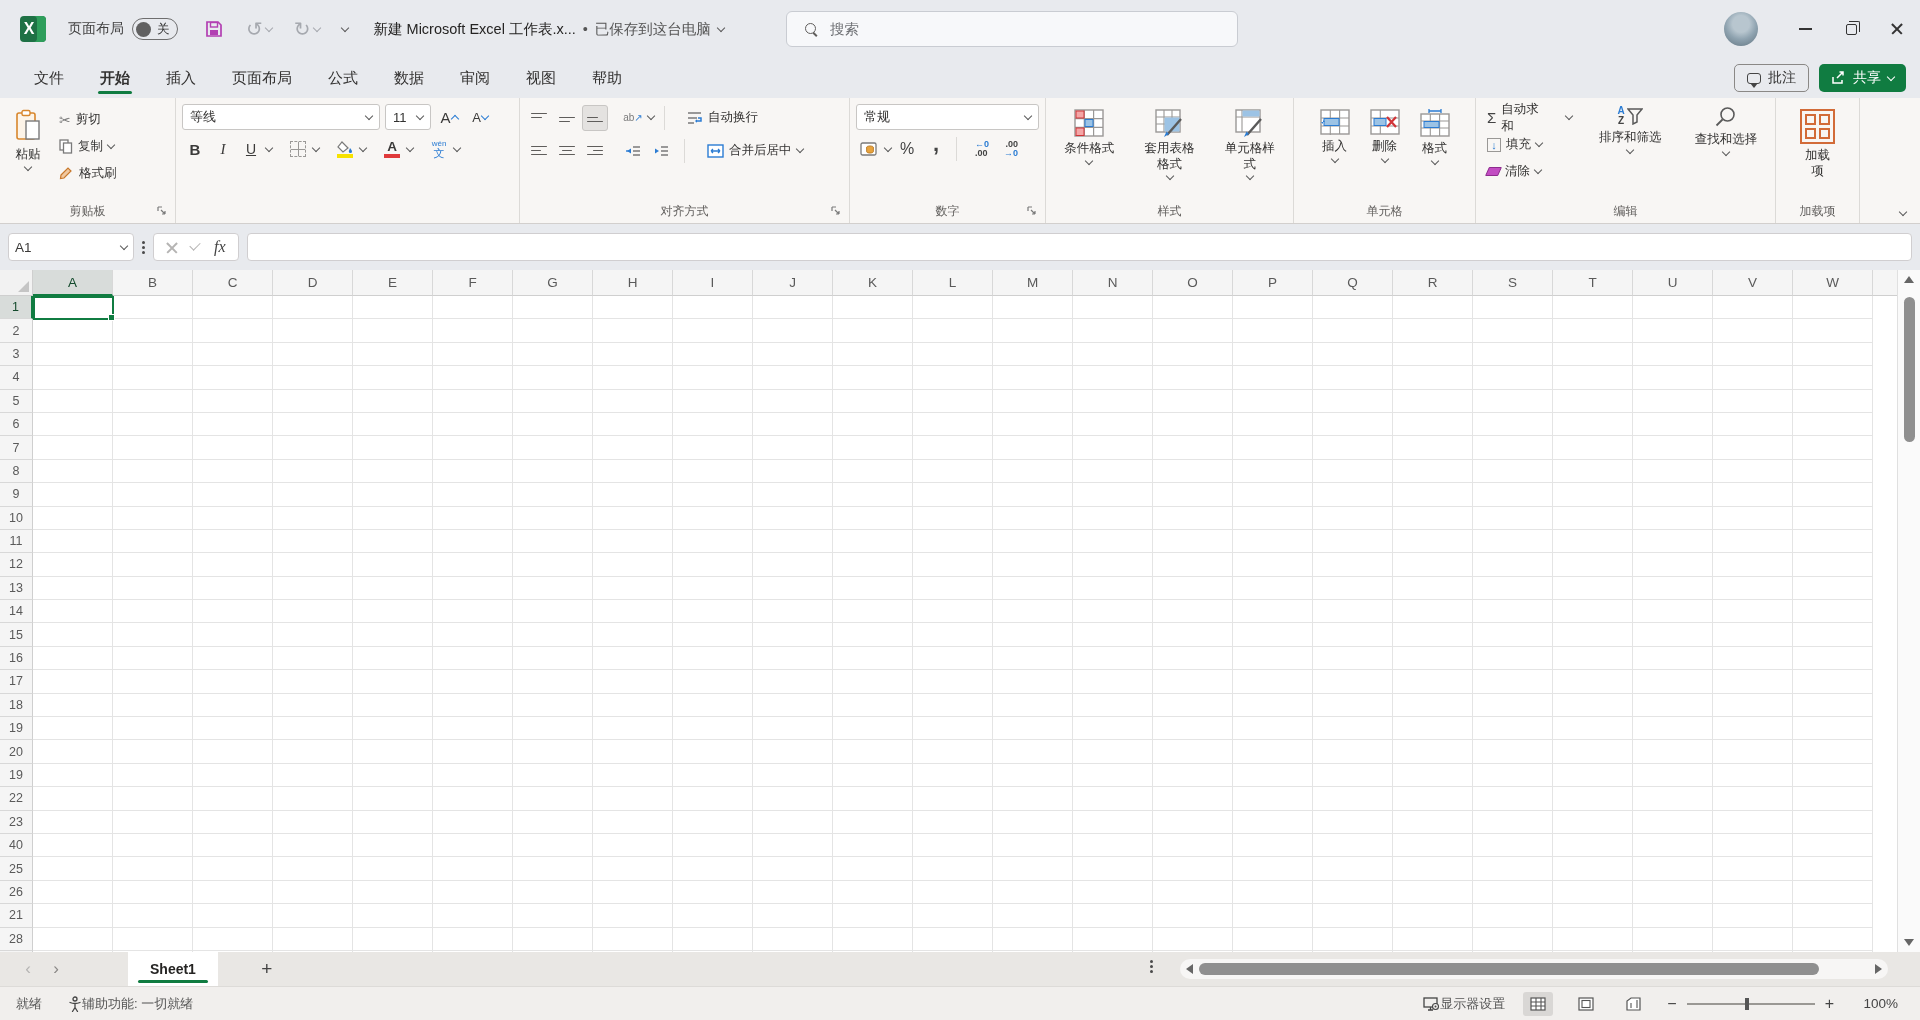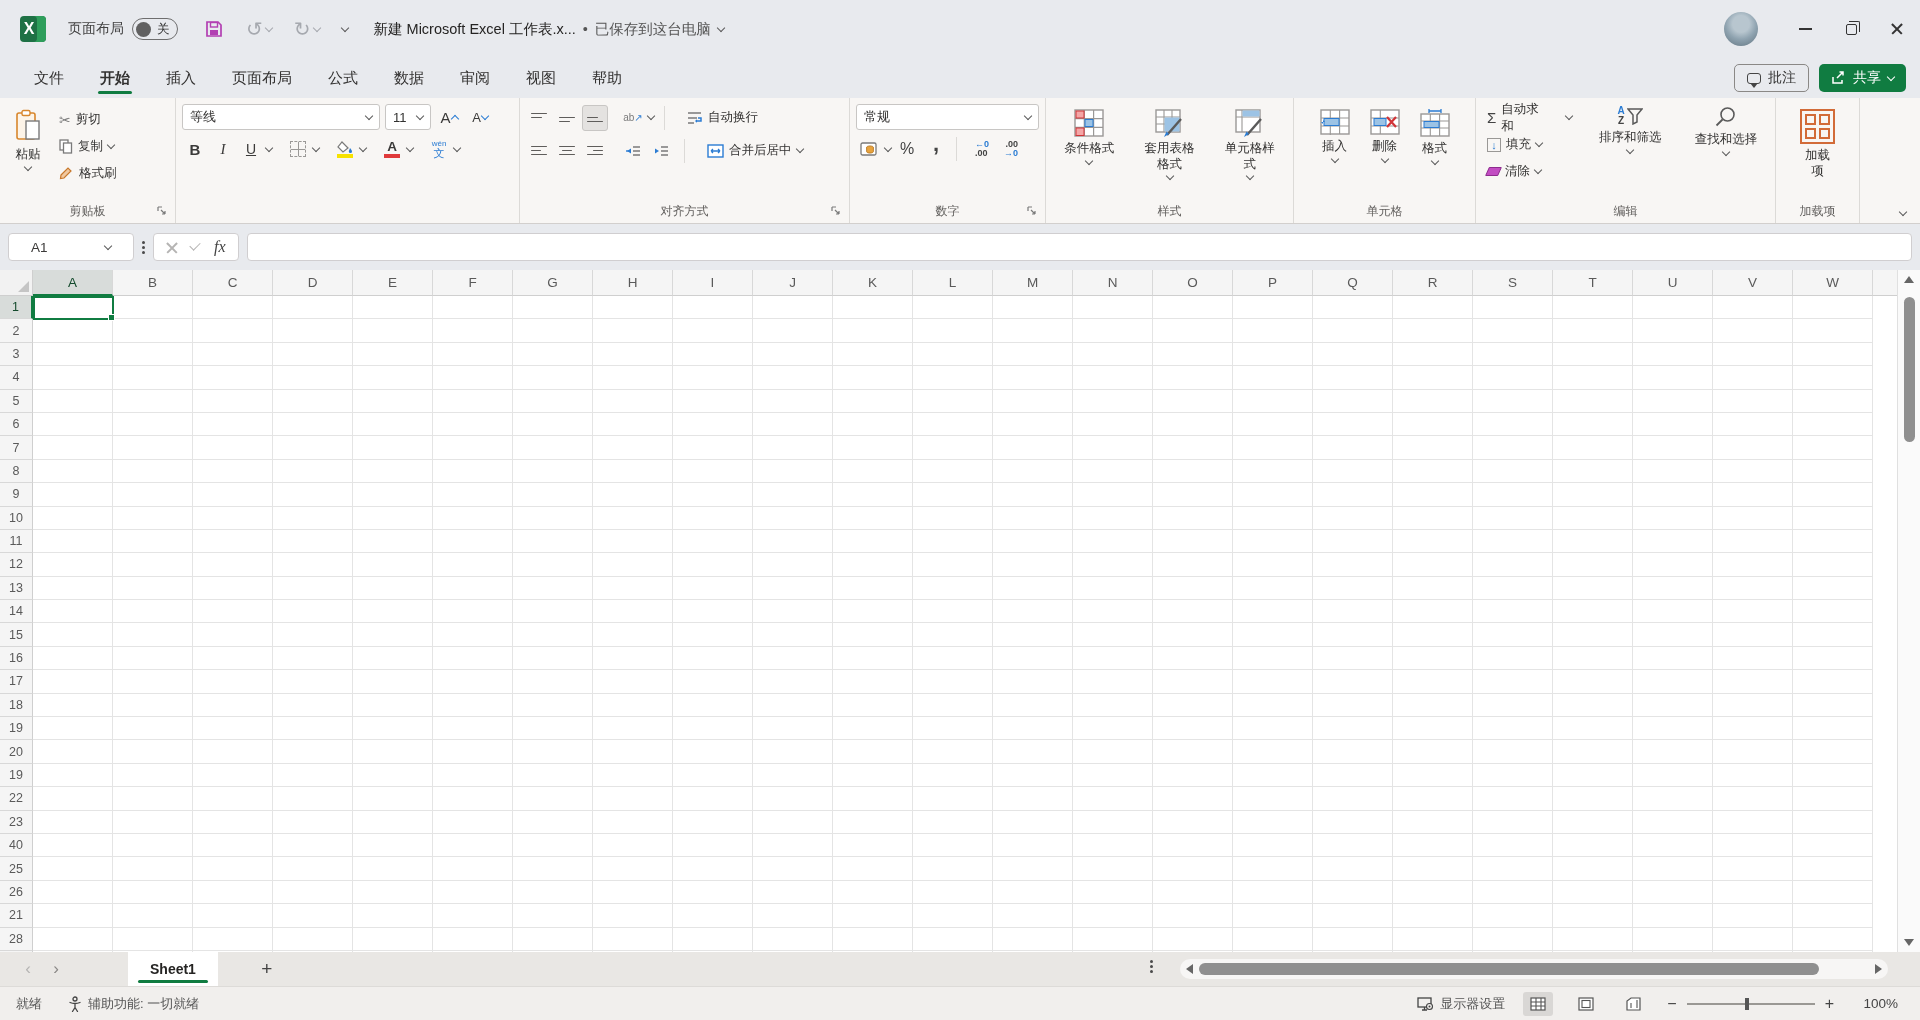--- a/index.html
+++ b/index.html
@@ -66,21 +66,21 @@
   .field { background:#fff; border:1px solid #c8c6c4; border-radius:3px; height:26px; display:flex; align-items:center; font-size:13px; padding:0 7px; color:#323130; justify-content:space-between; }
   .iconline { display:inline-flex; flex-direction:column; gap:2.2px; }
   .iconline i { height:1.8px; background:#5f5d5b; border-radius:1px; }
   .dec2 { display:flex; flex-direction:column; line-height:1; font-size:9px; color:#444; font-weight:bold; align-items:flex-start; }
   .dec2 b { color:#2b7cd3; }
   .underbar { display:flex; flex-direction:column; align-items:center; gap:1px; }
   .collapse-rib { position:absolute; right:14px; bottom:8px; color:#5a5a5a; }
 
   
   .fbar { position:absolute; left:0; top:224px; width:1920px; height:46px; background:#e8eaee; display:flex; align-items:center; padding:0 8px; gap:8px; }
-  .namebox { width:126px; height:28px; background:#fff; border:1px solid #d0ced0; border-radius:4px; display:flex; align-items:center; justify-content:space-between; padding:0 22px; font-size:13.5px; }
+  .namebox { width:126px; height:28px; background:#fff; border:1px solid #d0ced0; border-radius:4px; display:flex; align-items:center; justify-content:space-between; padding:0 6px; font-size:13.5px; }
   .fxgrp { height:28px; background:#fff; border:1px solid #d0ced0; border-radius:4px; display:flex; align-items:center; gap:14px; padding:0 12px; color:#9b9a99; }
   .fx { font-family:"Liberation Serif", serif; font-style:italic; font-size:16px; color:#444; }
   .finput { flex:1; height:28px; background:#fff; border:1px solid #d0ced0; border-radius:4px; }
 
   
   .sheet { position:absolute; left:0; top:270px; width:1920px; height:682px; background:#fff; overflow:hidden; }
   .colhdrs { display:flex; height:26px; }
   .corner { width:33px; height:26px; background:#f2f2f2; border-right:1px solid #cfcfcf; border-bottom:1px solid #cfcfcf; position:relative; }
   .corner::after { content:""; position:absolute; right:3px; bottom:3px; width:0; height:0; border-left:11px solid transparent; border-bottom:11px solid #c5c5c5; }
   .colh { width:80px; height:26px; background:#f5f5f5; border-right:1px solid #d8d8d8; border-bottom:1px solid #cfcfcf; color:#5a5a5a; font-size:13.5px; display:flex; align-items:center; justify-content:center; }
@@ -101,21 +101,21 @@
   .stab { margin-left:58px; height:34px; background:#fff; display:flex; align-items:center; padding:0 22px; font-size:14px; font-weight:bold; color:#252423; position:relative; }
   .stab::after { content:""; position:absolute; left:10px; right:10px; bottom:3px; height:3px; background:#107c41; border-radius:2px; }
   .addsheet { margin-left:36px; width:26px; height:26px; display:flex; align-items:center; justify-content:center; color:#444; font-size:19px; }
   .hscroll { position:absolute; left:1180px; top:7px; width:708px; height:20px; background:#f7f6f5; border-radius:10px; display:flex; align-items:center; padding:0 6px; gap:6px; }
   .hthumb { height:12px; width:620px; background:#8f8f8f; border-radius:6px; }
   .sb-dots { position:absolute; left:1150px; top:8px; }
 
   
   .statusbar { position:absolute; left:0; top:986px; width:1920px; height:34px; background:#f1efed; border-top:1px solid #dddbd8; display:flex; align-items:center; font-size:13px; color:#555; }
   .sb-left { display:flex; align-items:center; gap:26px; padding-left:16px; }
-  .acc { display:flex; align-items:center; gap:6px; }
+  .acc { display:flex; align-items:center; }
   .sb-right { margin-left:auto; display:flex; align-items:center; gap:18px; padding-right:22px; }
   .viewico { width:30px; height:24px; display:flex; align-items:center; justify-content:center; border-radius:3px; }
   .viewico.sel { background:#d9d7d5; }
   .zoomslider { display:flex; align-items:center; gap:10px; }
   .ztrack { width:128px; height:2px; background:#9a9894; position:relative; }
   .zthumb { position:absolute; left:58px; top:-5px; width:4px; height:12px; background:#555; }
   .zlabel { width:46px; text-align:right; font-size:13.5px; color:#444; }
 </style>
 </head>
 <body>
@@ -147,20 +147,24 @@
       <span class="cv" style="color:#a6a9af;"></span>
     </div>
   <div class="tb-ico" style="color:#5a5a5a;">
       <span class="cv"></span>
     </div>
   <div class="title-grp">
     <span>新建 Microsoft Excel 工作表.x...</span>
     <span class="dim">•</span>
     <span class="dim">已保存到这台电脑</span>
     <span class="cv"></span>
+  </div>
+  <div class="searchbox">
+    <span class="mag"></span>
+    <span>搜索</span>
   </div>
   <div class="win-ctrls">
     <div class="avatar"></div>
     <div class="wbtn">
         <span class="min-g"></span>
       </div>
     <div class="wbtn">
         <span class="rest-g"></span>
       </div>
     <div class="wbtn">

